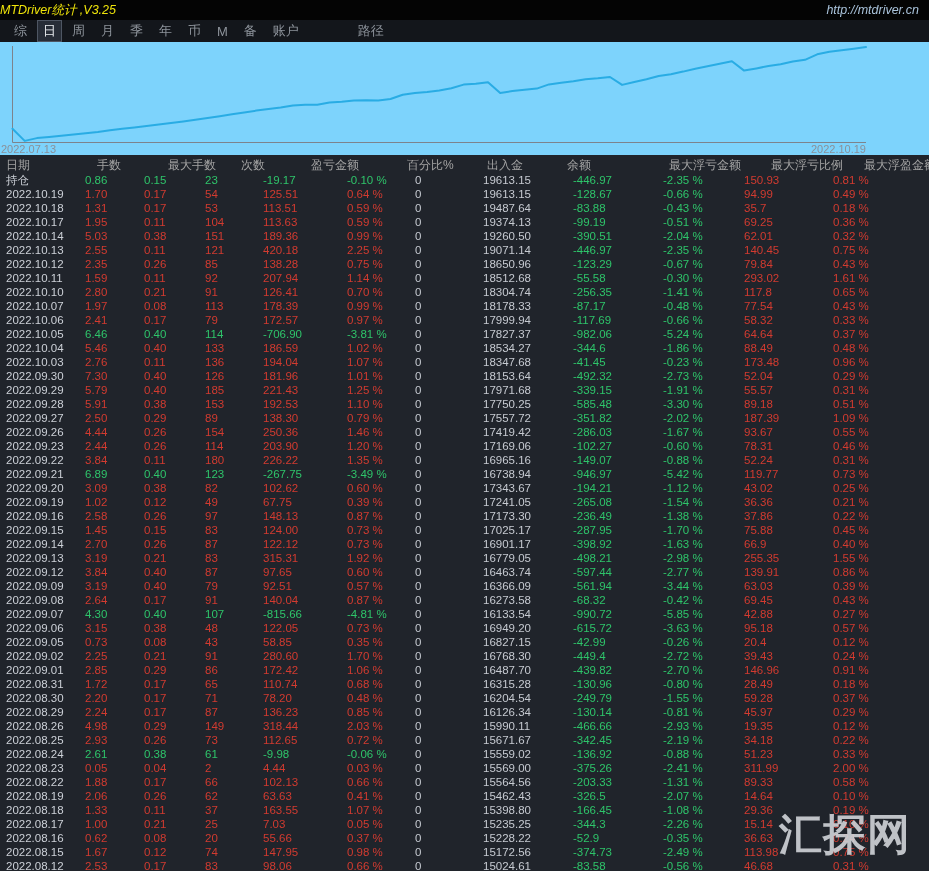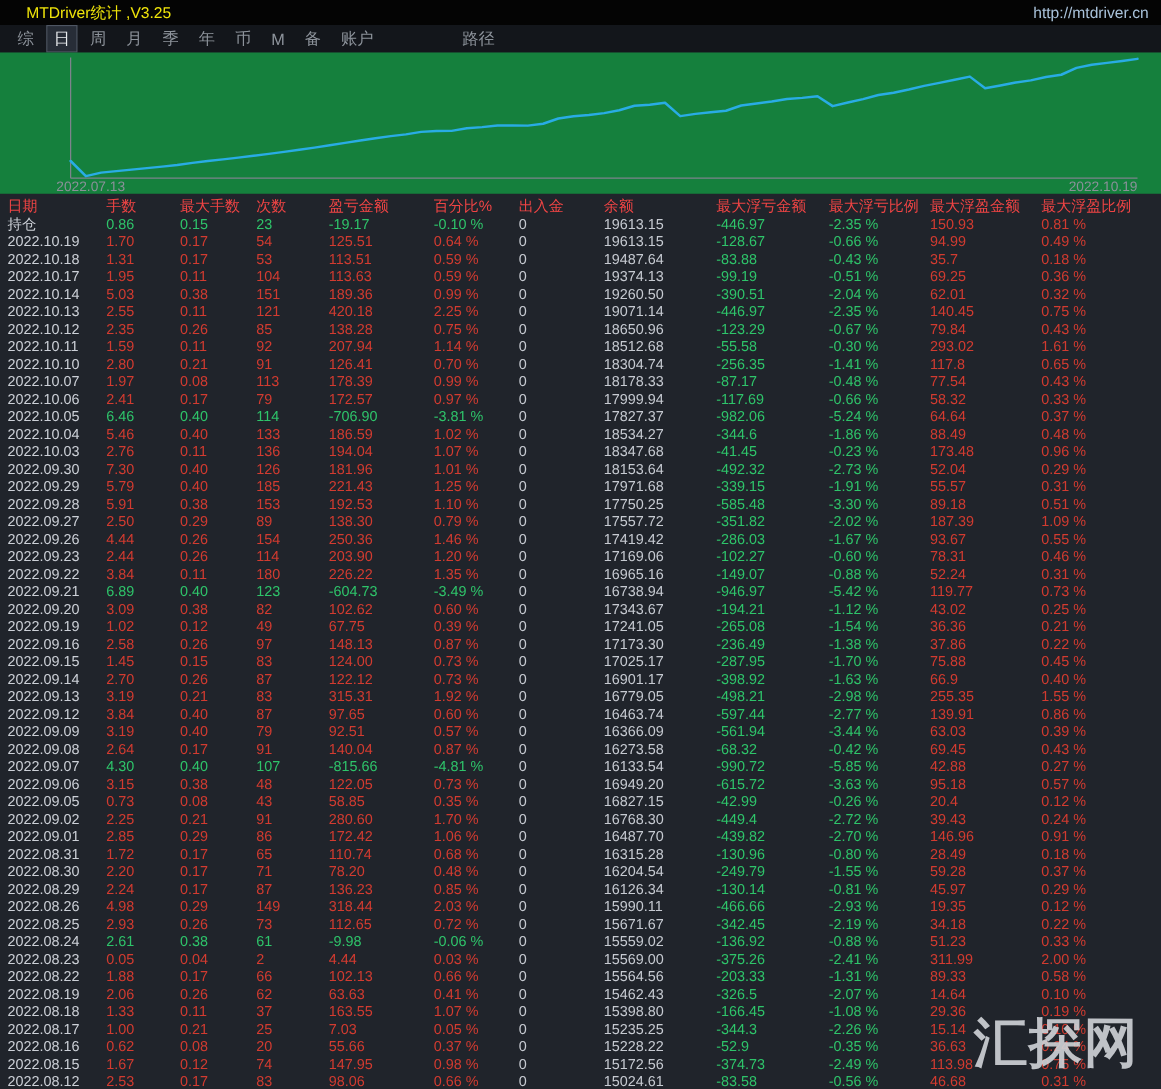--- a/index.html
+++ b/index.html
@@ -1,33 +1,33 @@
 <!DOCTYPE html>
 <html><head>
 <meta charset="utf-8">
 <style>
   * { margin:0; padding:0; box-sizing:border-box; }
   html,body { width:929px; height:871px; overflow:hidden; background:#20242b;
               font-family:"Liberation Sans","DejaVu Sans",sans-serif; position:relative; }
   .titlebar { height:20px; background:#040404; display:flex; justify-content:space-between;
-              align-items:center; padding:0 10px 0 21px; }
+              align-items:center; padding:0 10px 0 0;font-style:italic; }
   .title { color:#efe40a; font-size:12.5px; }
   .url { color:#a9c2da; font-size:12.5px; cursor:pointer; }
   .menubar { height:22px; background:#13161b; display:flex; align-items:center; padding-left:6px; }
   .menu-item { color:#8d939b; font-size:13px; padding:1px 5px; margin:0 3px; cursor:default; }
   .menu-item.selected { color:#e9ecef; background:#272d37; outline:1px solid #4e5663; }
-  .menu-item:last-child { margin-left:58px; }
-  .chart-wrap { position:relative; height:113px; background:#15803d;padding-left:44px; }
+  .menu-item:last-child { margin-left:46px; }
+  .chart-wrap { position:relative; height:113px; background:#7dd3fc; }
   .chart-wrap svg { display:block; }
   .axis-label { fill:#8a9099; font-size:11px; font-family:"Liberation Sans",sans-serif; }
   .table { padding-top:2px; }
   .thead,.trow { display:grid;
     grid-template-columns:79px 59px 61px 58px 84px 68px 68px 90px 90px 81px 89px 1fr;
     padding-left:6px; height:14px; line-height:14px; white-space:nowrap; }
-  .thead { height:16px; line-height:16px; color:#ef4444; font-size:12px; }
+  .thead { height:16px; line-height:16px; color:#a3a3a3; font-size:12px;gap:12px; }
   .trow { font-size:11.5px; }
   .c-date { color:#ccd0d7; }
   .c-neutral { color:#c6cad1; }
   .pos { color:#d23b30; }
   .neg { color:#2ec46a; }
   .c-dd { color:#2ec46a; }
   .c-fp { color:#d23b30; }
   .watermark { position:absolute; right:18px; bottom:7px; font-size:43px; font-weight:bold;
                color:rgba(208,212,216,0.9); letter-spacing:1px; z-index:10; pointer-events:none; }
 </style>
@@ -371,21 +371,21 @@
         <span class="cell c-dd">-149.07</span>
         <span class="cell c-dd">-0.88 %</span>
         <span class="cell c-fp">52.24</span>
         <span class="cell c-fp">0.31 %</span>
       </div>
       <div class="trow">
         <span class="cell c-date">2022.09.21</span>
         <span class="cell neg">6.89</span>
         <span class="cell neg">0.40</span>
         <span class="cell neg">123</span>
-        <span class="cell neg">-604.73</span>
+        <span class="cell neg">-267.75</span>
         <span class="cell neg">-3.49 %</span>
         <span class="cell c-neutral">0</span>
         <span class="cell c-neutral">16738.94</span>
         <span class="cell c-dd">-946.97</span>
         <span class="cell c-dd">-5.42 %</span>
         <span class="cell c-fp">119.77</span>
         <span class="cell c-fp">0.73 %</span>
       </div>
       <div class="trow">
         <span class="cell c-date">2022.09.20</span>

